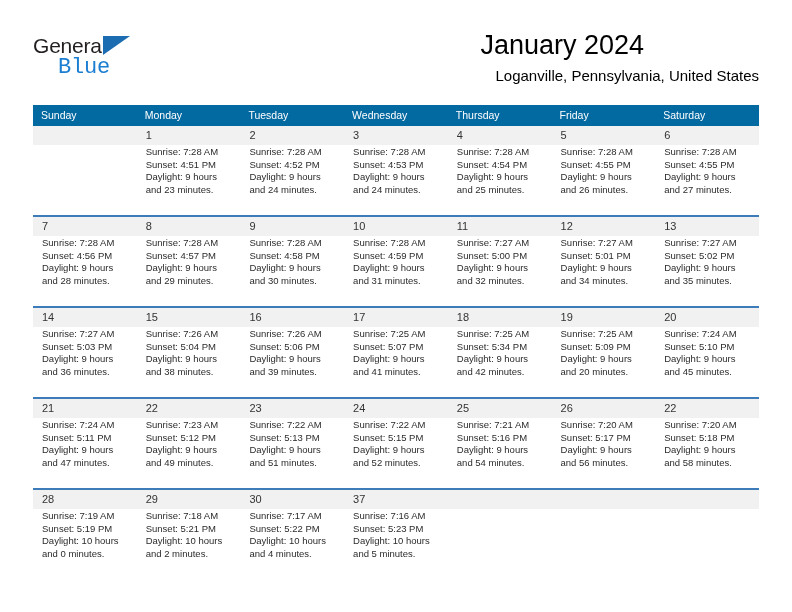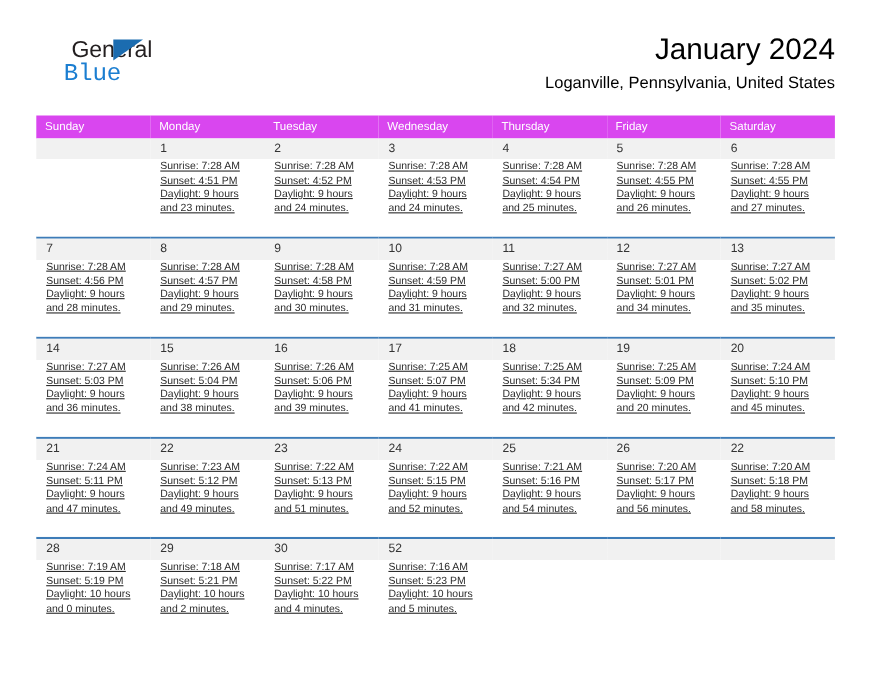--- a/index.html
+++ b/index.html
@@ -39,21 +39,20 @@
     height: 50px;
   }
   .logo-general {
     position: absolute;
     left: 0;
     top: 0;
     font-size: 21px;
     letter-spacing: -0.2px;
     color: #231f20;
     font-family: "Liberation Sans", sans-serif;
-    margin-left: 32px;
   }
   .logo-triangle {
     position: absolute;
     left: 70px;
     top: 2px;
     width: 0;
     height: 0;
     border-left: 27px solid #1b6cb0;
     border-bottom: 19px solid transparent;
   }
@@ -64,21 +63,20 @@
     font-size: 22px;
     letter-spacing: -0.2px;
     color: #1b7ed1;
     font-family: Liberation Mono, monospace;
   }
 
   .title-block {
     position: absolute;
     right: 0;
     top: 0;
-    text-align: right;
   }
   .cal-title {
     font-size: 27px;
     color: #000000;
     line-height: 34px;
     white-space: nowrap;
   }
   .cal-subtitle {
     font-size: 15px;
     color: #000000;
@@ -92,21 +90,21 @@
   .calendar {
     position: absolute;
     left: 33px;
     top: 105px;
     width: 726px;
     border-collapse: collapse;
     table-layout: fixed;
   }
 
   .calendar th {
-    background: #d946ef;
+    background: #0369a1;
     color: #ffffff;
     font-size: 10.5px;
     font-weight: normal;
     text-align: left;
     padding: 5px 0 5px 8px;
     height: 9px;
     line-height: 11px;
   }
 
   .calendar td {
@@ -139,21 +137,20 @@
     padding: 3px 0 0 9px;
     height: 16px;
     box-sizing: border-box;
   }
 
   .day-info {
     padding: 4px 6px 0 9px;
     font-size: 9.5px;
     line-height: 12.5px;
     color: #2b2b2b;
-    text-decoration: underline;
   }
   .day-info div {
     white-space: nowrap;
   }
 </style>
 </head>
 <body>
 
 <div class="page">
 
@@ -535,21 +532,21 @@
           <div class="day-info">
             <div>Sunrise: 7:17 AM</div>
             <div>Sunset: 5:22 PM</div>
             <div>Daylight: 10 hours</div>
             <div>and 4 minutes.</div>
           </div>
         </div>
           </td>
         <td>
             <div class="cell cell-filled">
-          <div class="day-num">52</div>
+          <div class="day-num">37</div>
           <div class="day-info">
             <div>Sunrise: 7:16 AM</div>
             <div>Sunset: 5:23 PM</div>
             <div>Daylight: 10 hours</div>
             <div>and 5 minutes.</div>
           </div>
         </div>
           </td>
         <td>
             <div class="cell cell-empty">

